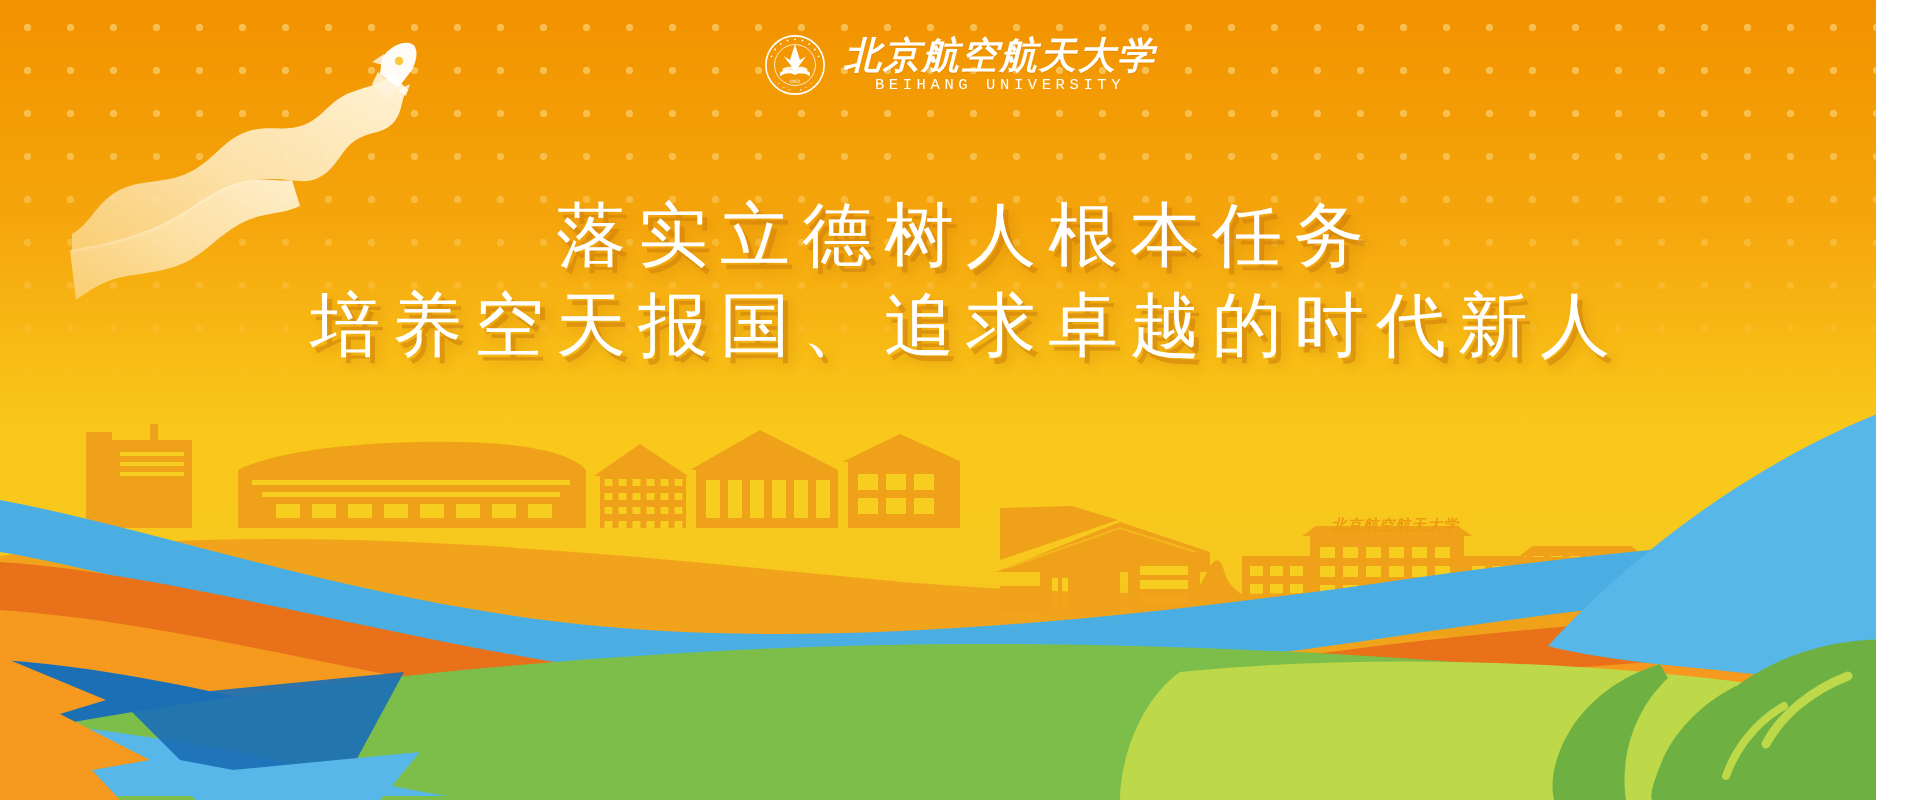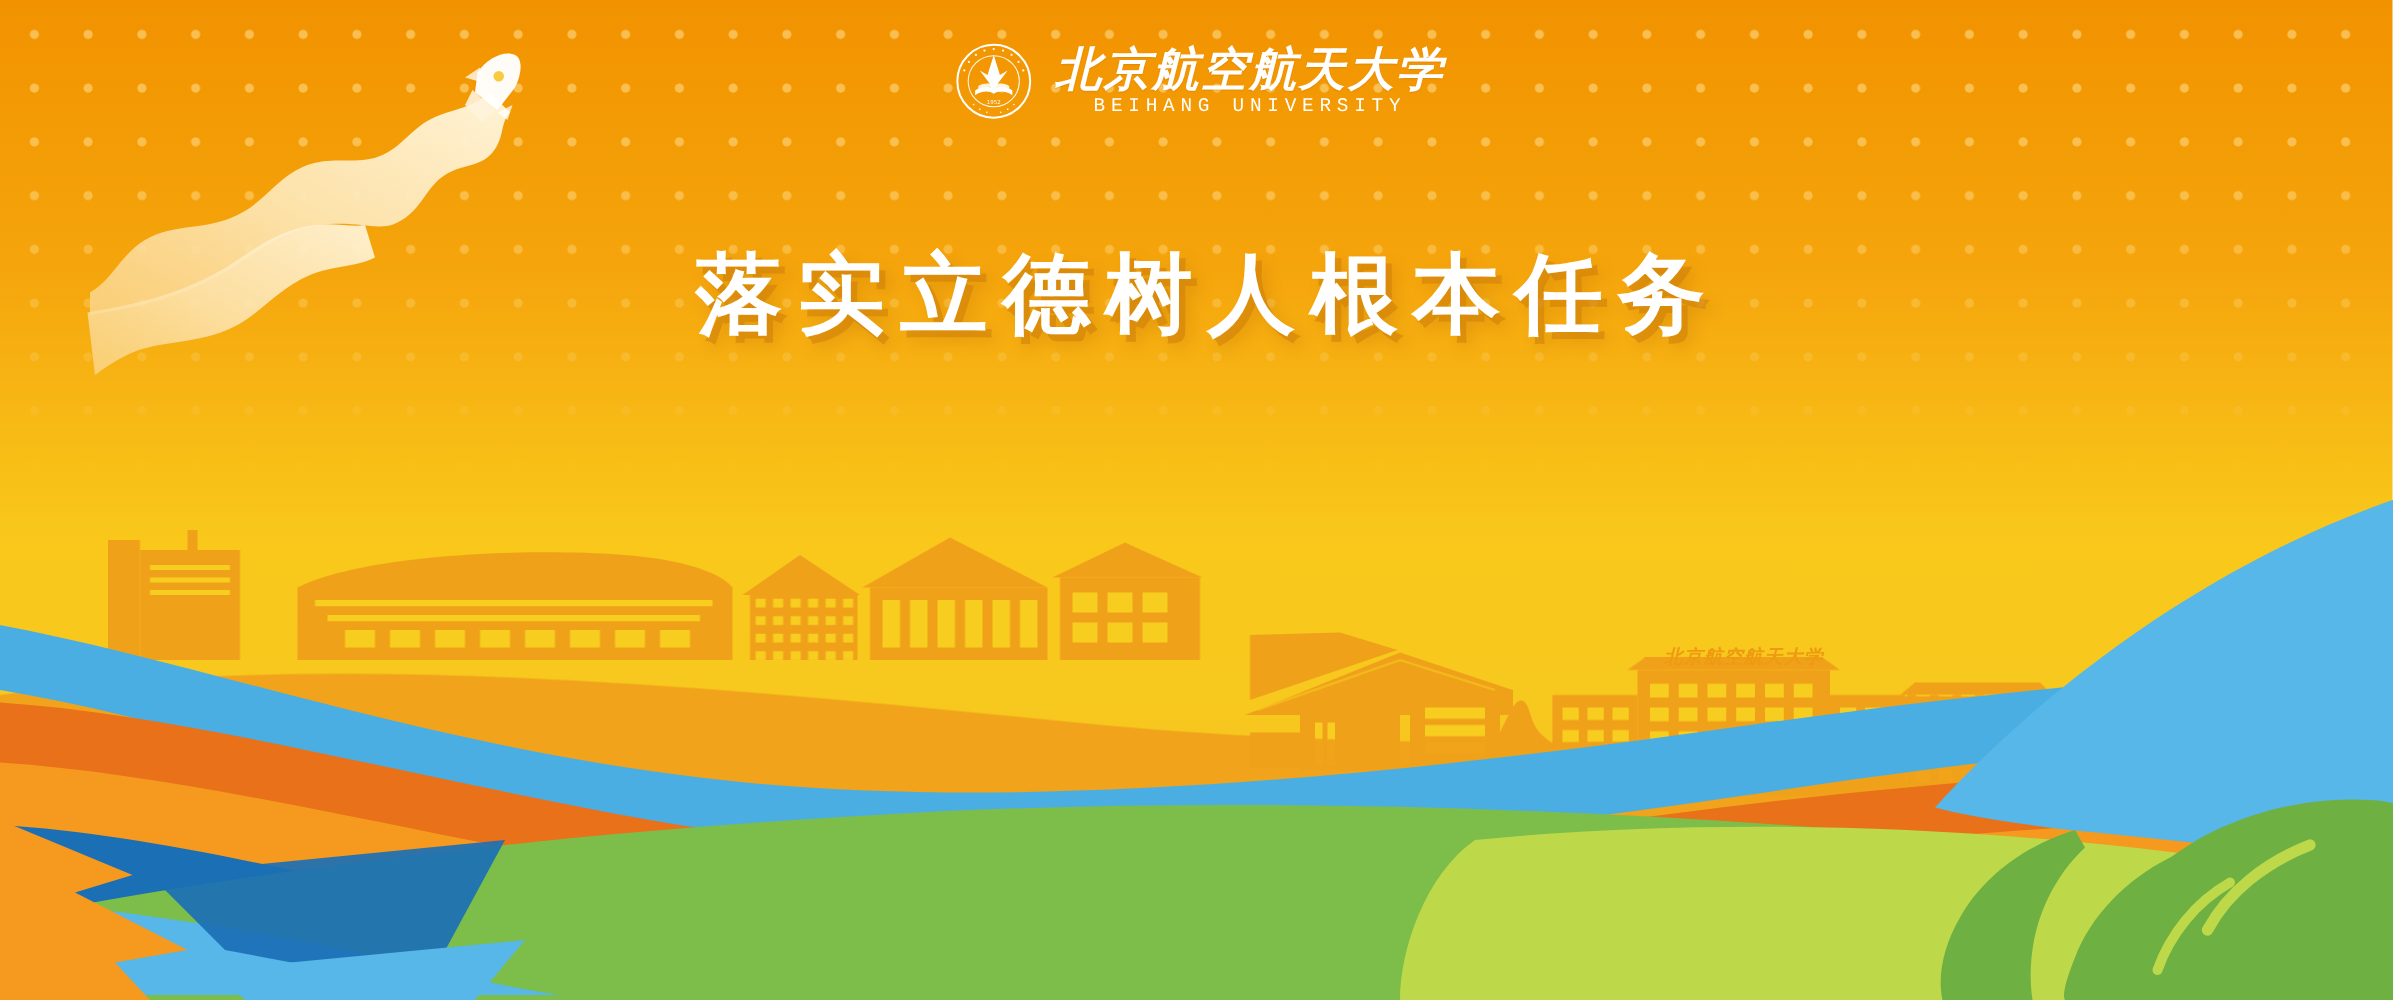--- a/index.html
+++ b/index.html
@@ -14,21 +14,20 @@
       #F39C05 14%,
       #F5A50C 27%,
       #F7B313 38%,
       #F8BE16 46%,
       #F9C81B 54%,
       #F8C81C 62%,
       #F7C81E 70%,
       #F6C51F 78%,
       #F5C21F 86%,
       #F4C01F 100%);
-    padding-left:38px;
   }
 
   
   #dotgrid{
     position:absolute;left:0;top:0;width:1920px;height:430px;
     background-image:radial-gradient(circle, rgba(255,225,150,0.55) 3.4px, rgba(255,225,150,0) 3.9px);
     background-size:43px 43px;
     background-position:6px 6px;
     -webkit-mask-image:linear-gradient(180deg, rgba(0,0,0,1) 0%, rgba(0,0,0,.95) 30%, rgba(0,0,0,.45) 62%, rgba(0,0,0,0) 90%);
     mask-image:linear-gradient(180deg, rgba(0,0,0,1) 0%, rgba(0,0,0,.95) 30%, rgba(0,0,0,.45) 62%, rgba(0,0,0,0) 90%);
@@ -61,21 +60,21 @@
 
   
   #headline{
     position:absolute;left:0;top:196px;width:1920px;
     text-align:center;
     pointer-events:none;
   }
   .hl-line{
     color:#ffffff;
     font-family:"DejaVu Sans","Liberation Sans",sans-serif;
-    font-weight:700;
+    font-weight:400;
     white-space:nowrap;
     text-shadow:
       5px 6px 0 rgba(206,126,10,.55),
       8px 9px 12px rgba(180,105,5,.30);
   }
   #hl-line-1{font-size:70px;line-height:78px;letter-spacing:12px;text-indent:12px;}
   #hl-line-2{font-size:70px;line-height:78px;letter-spacing:12px;text-indent:12px;margin-top:12px;}
 
   
   #hall-caption{
@@ -375,17 +374,18 @@
       <text x="50" y="79" text-anchor="middle" font-family="DejaVu Sans, sans-serif" font-size="7" fill="#ffffff">1952</text>
     </svg>
     <div id="wordmark">
       <div id="wordmark-cn">北京航空航天大学</div>
       <div id="wordmark-en">BEIHANG UNIVERSITY</div>
     </div>
   </div>
 
   <div id="headline">
     <div class="hl-line" id="hl-line-1">落实立德树人根本任务</div>
+    <div class="hl-line" id="hl-line-2">培养空天报国、追求卓越的时代新人</div>
   </div>
 
   <div id="hall-caption">北京航空航天大学</div>
 
 </div>
 
 </body></html>

